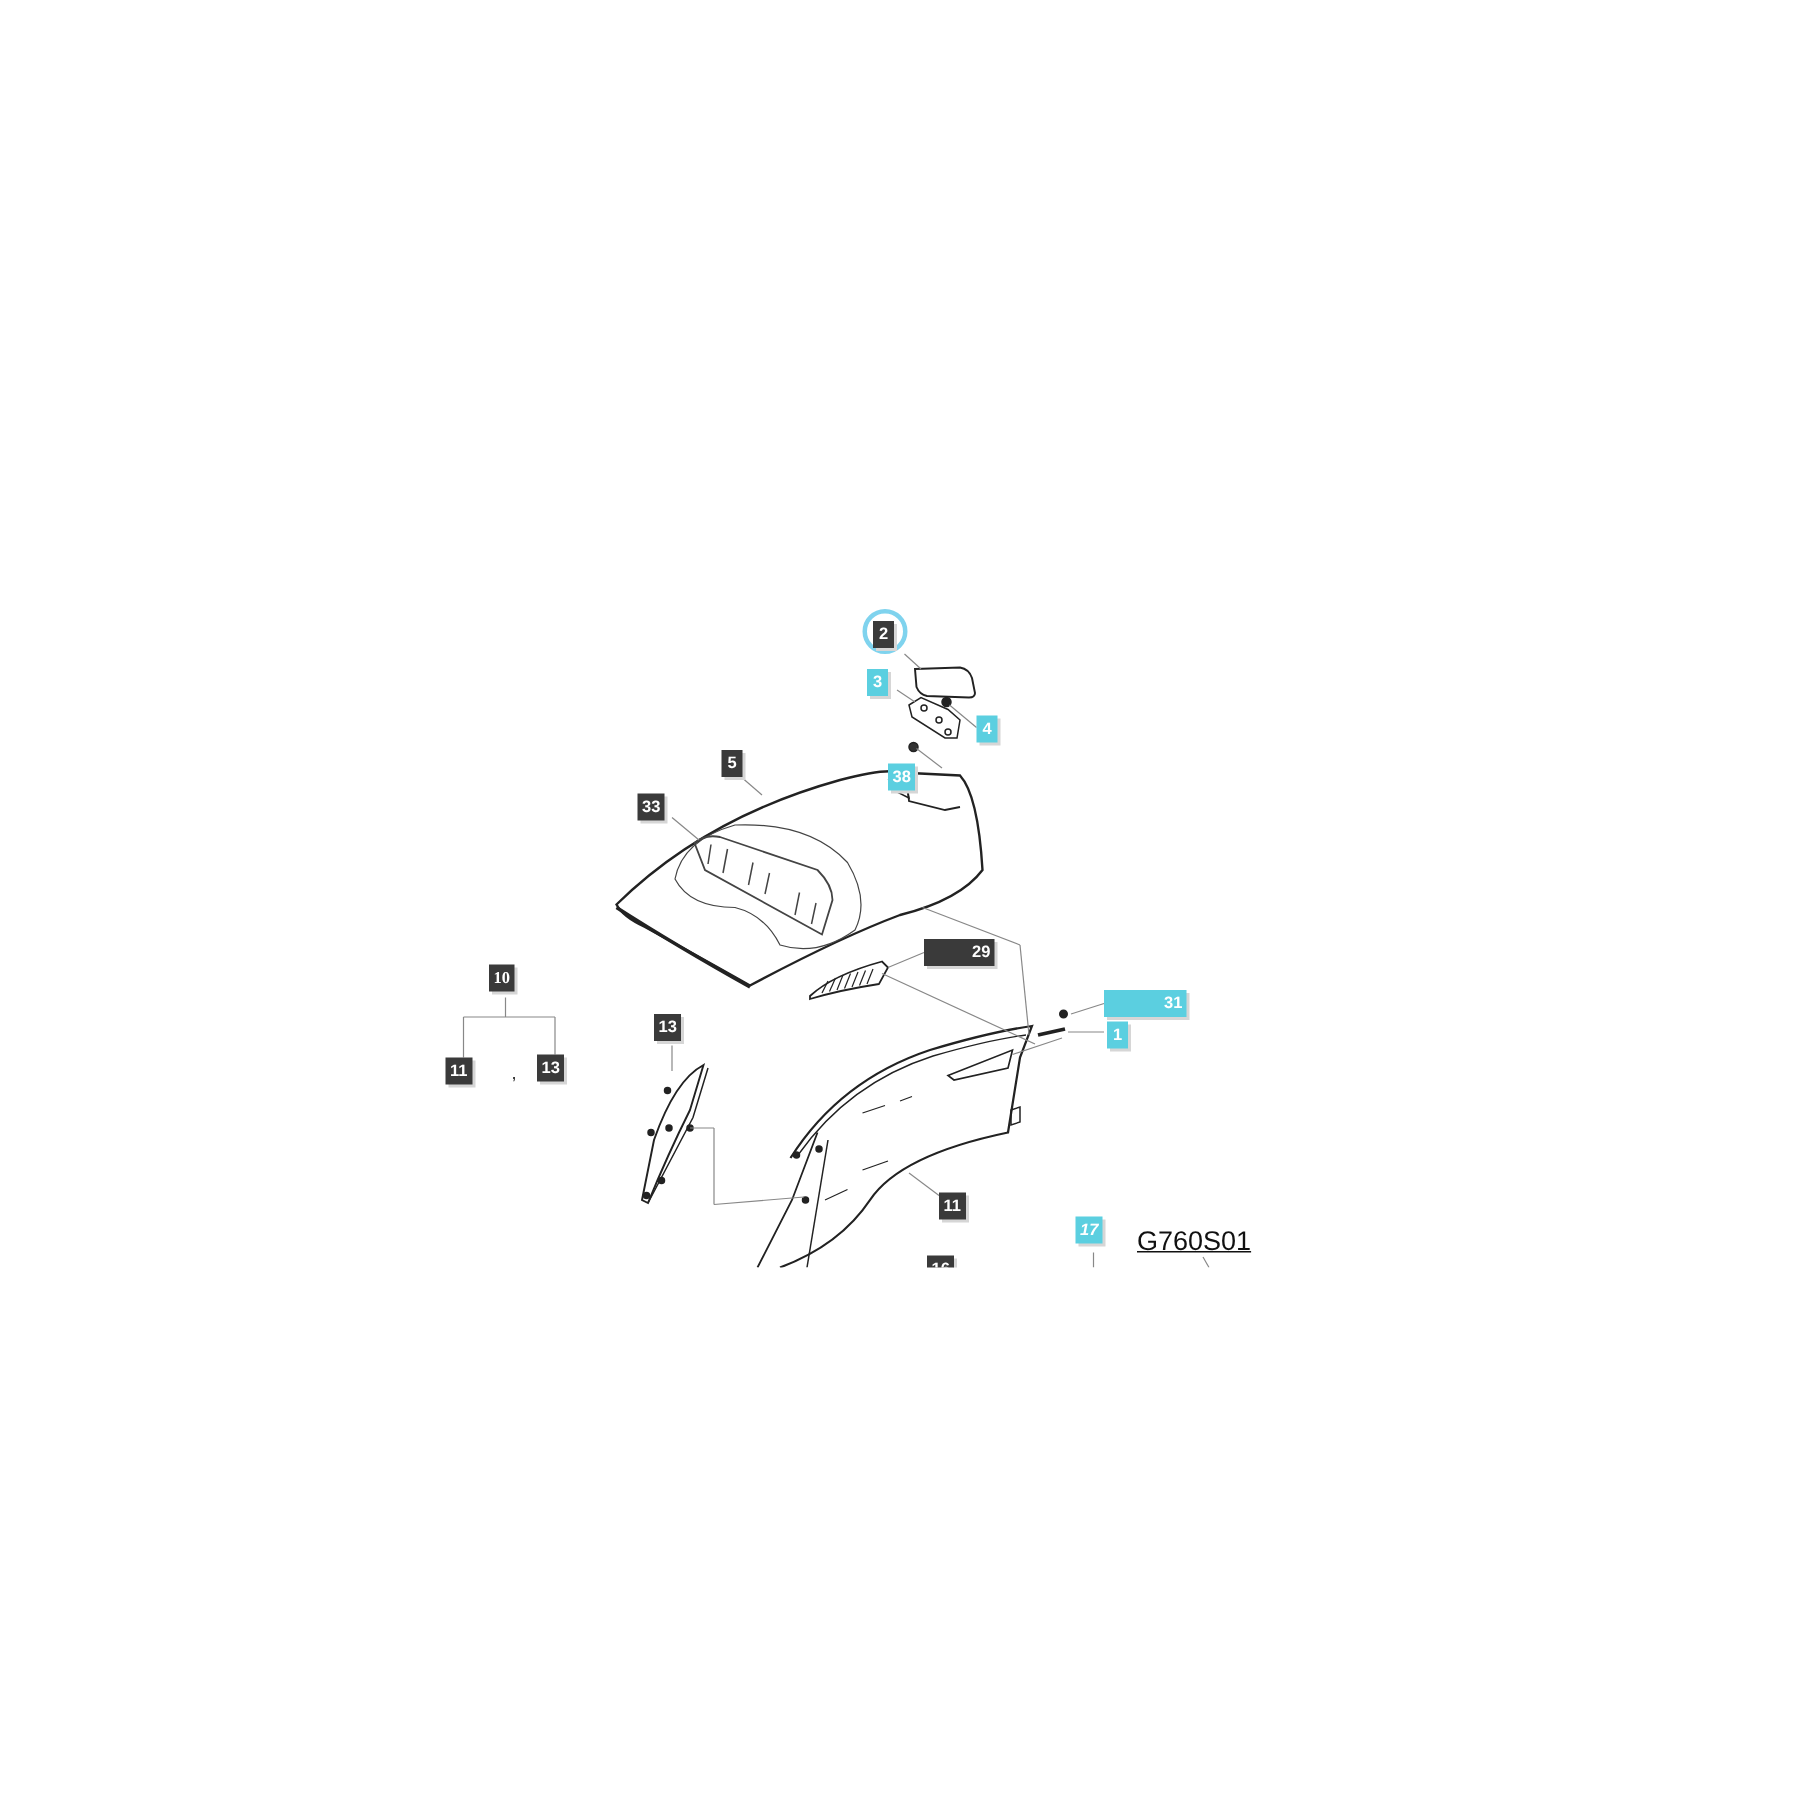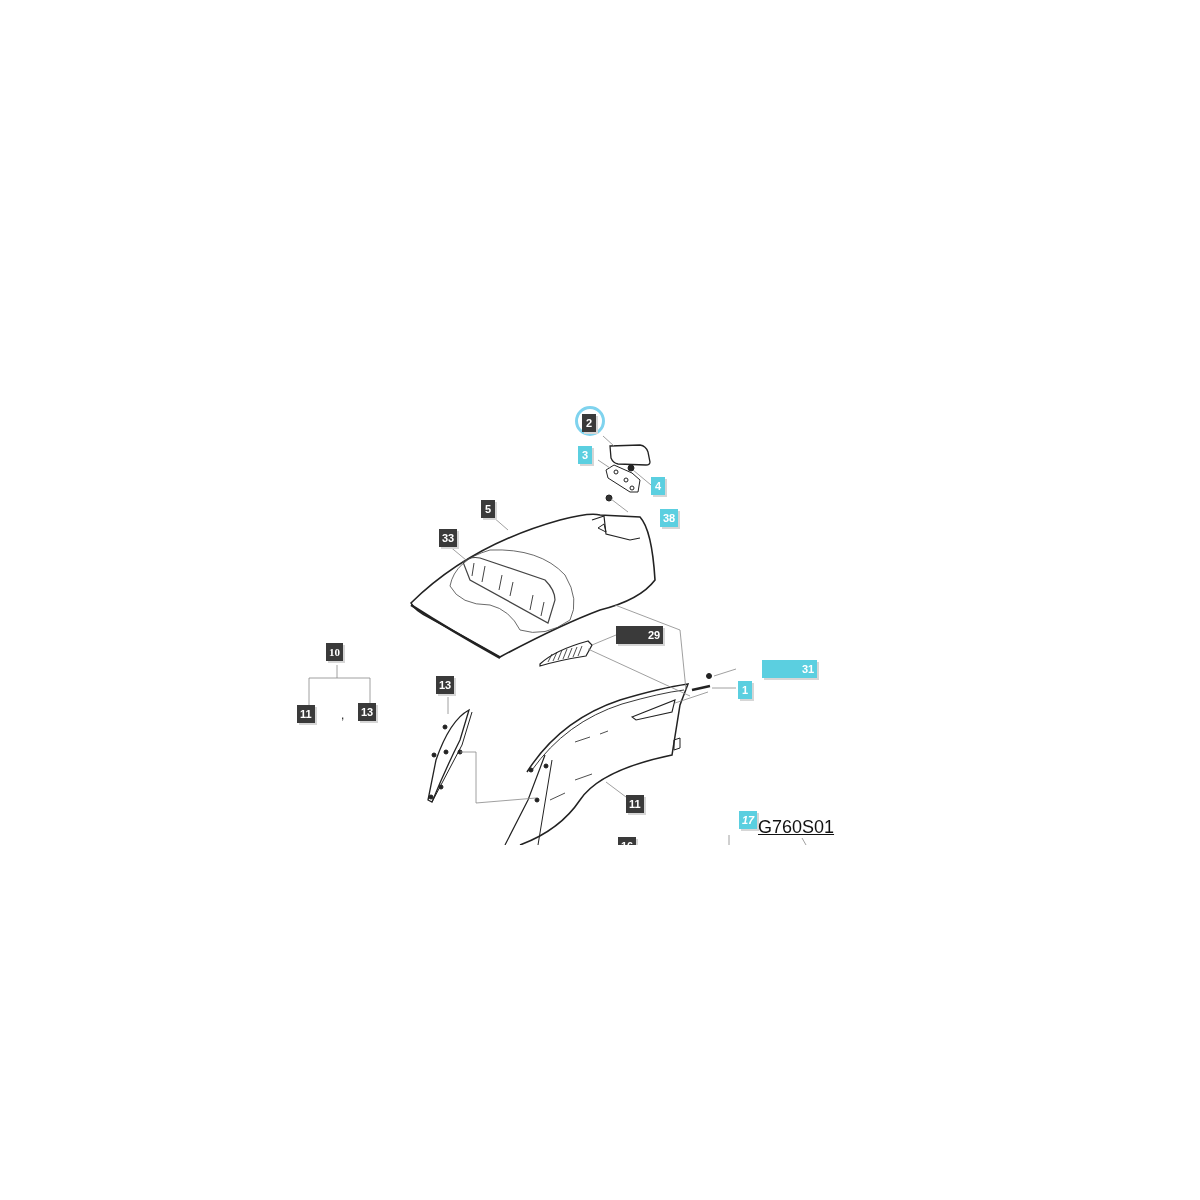--- a/index.html
+++ b/index.html
@@ -135,30 +135,30 @@
         <line x1="729" y1="835" x2="729" y2="845"></line>
         <line x1="802" y1="838" x2="806" y2="845"></line>
       </g>
     </svg>
 
     <div class="ring" style="left:575px; top:406px;"></div>
 
     <div class="callout dark" style="left:582px; top:414px;">2</div>
     <div class="callout blue" style="left:578px; top:446px;">3</div>
     <div class="callout blue" style="left:651px; top:477px;">4</div>
-    <div class="callout blue" style="left:660px; top:509px;text-align:center;">38</div>
+    <div class="callout blue" style="left:592px; top:509px;text-align:center;">38</div>
     <div class="callout dark" style="left:481px; top:500px;">5</div>
-    <div class="callout dark" style="left:439px; top:529px;">33</div>
+    <div class="callout dark" style="left:425px; top:529px;">33</div>
     <div class="callout dark" style="left:616px; top:626px;padding-left:32px;">29</div>
-    <div class="callout blue" style="left:762px; top:660px;padding-left:40px;">31</div>
+    <div class="callout blue" style="left:736px; top:660px;padding-left:40px;">31</div>
     <div class="callout blue" style="left:738px; top:681px;">1</div>
     <div class="callout dark" style="left:326px; top:643px;font-family:Liberation Serif, serif;">10</div>
     <div class="callout dark" style="left:297px; top:705px;">11</div>
     <div class="comma" style="left:341px; top:708px;">,</div>
     <div class="callout dark" style="left:358px; top:703px;">13</div>
     <div class="callout dark" style="left:436px; top:676px;">13</div>
     <div class="callout dark" style="left:626px; top:795px;">11</div>
-    <div class="callout blue" style="left:739px; top:811px;font-style:italic;">17</div>
+    <div class="callout blue" style="left:717px; top:811px;font-style:italic;">17</div>
     <div class="callout dark" style="left:618px; top:837px;">16</div>
 
     <div class="diagram-code" style="left:758px; top:817px;">G760S01</div>
   </div>
 </div>
 
 </body></html>

